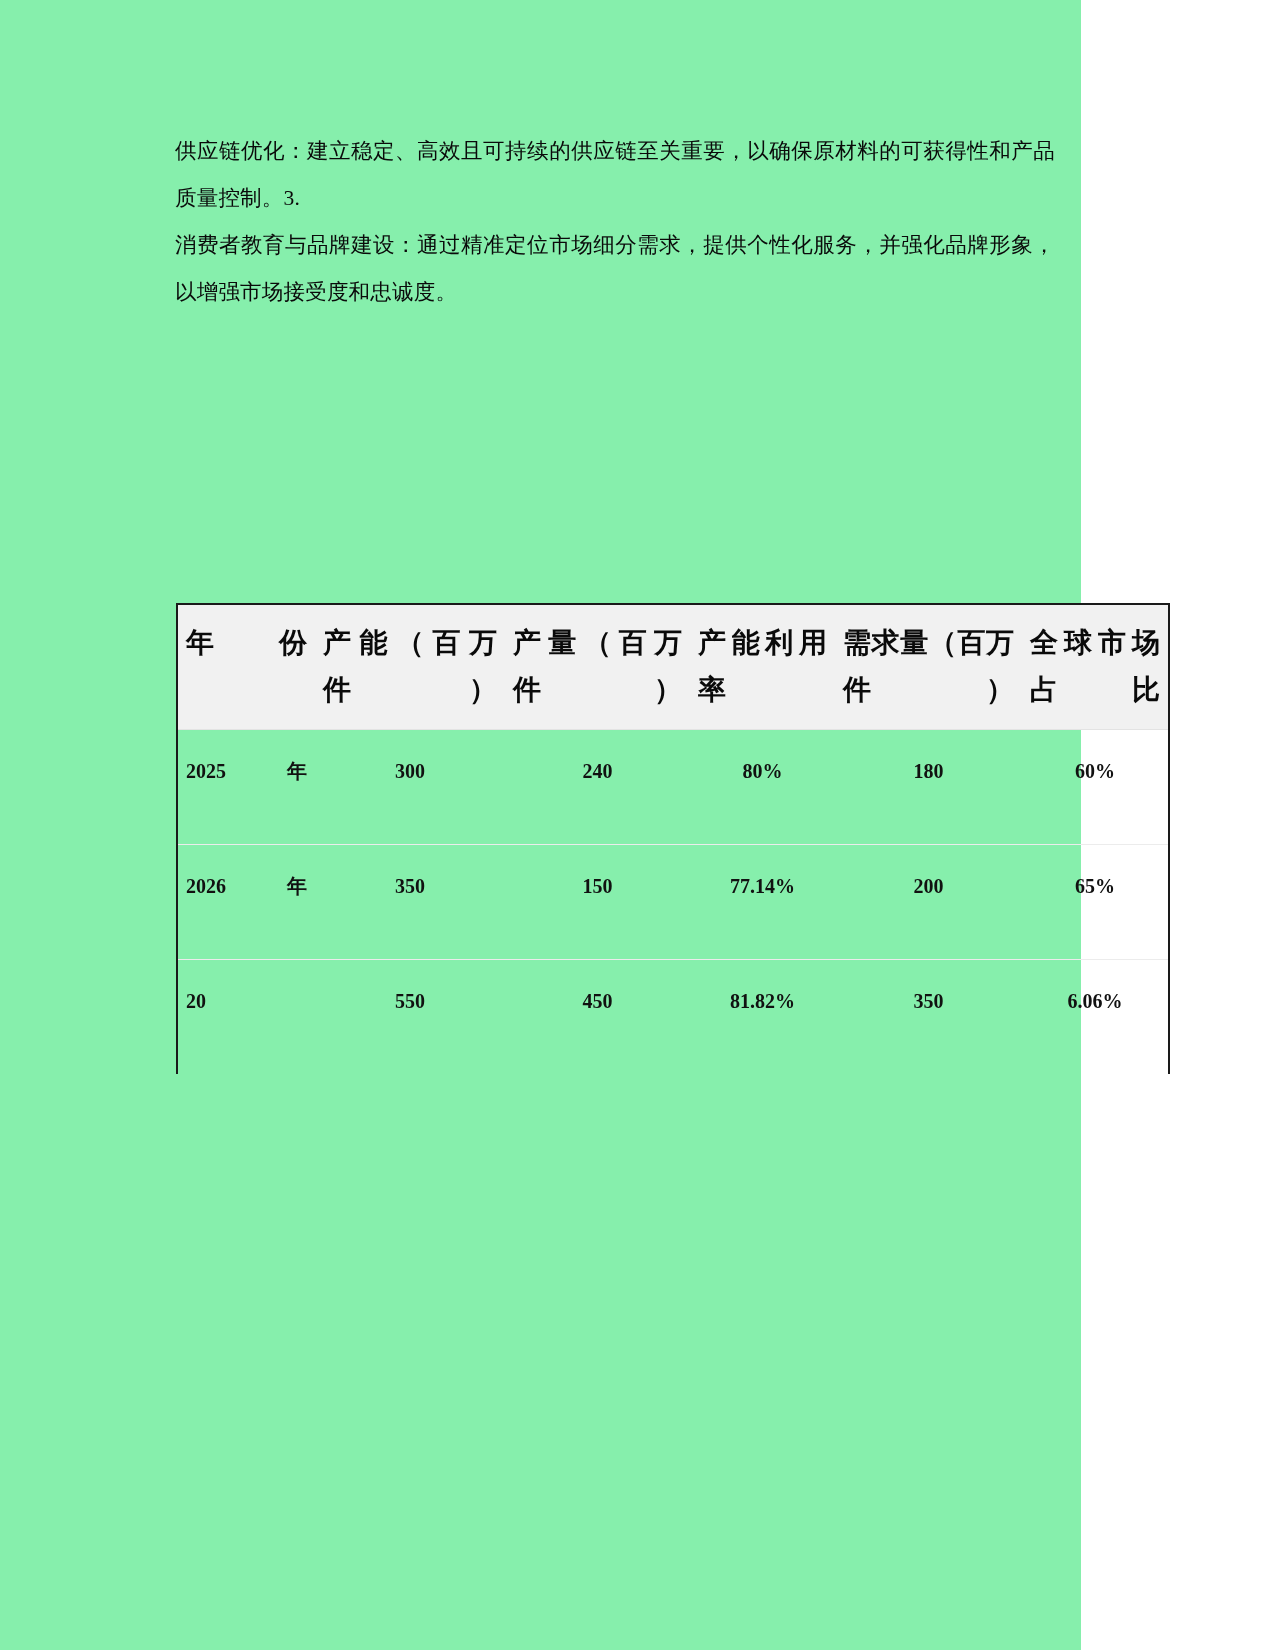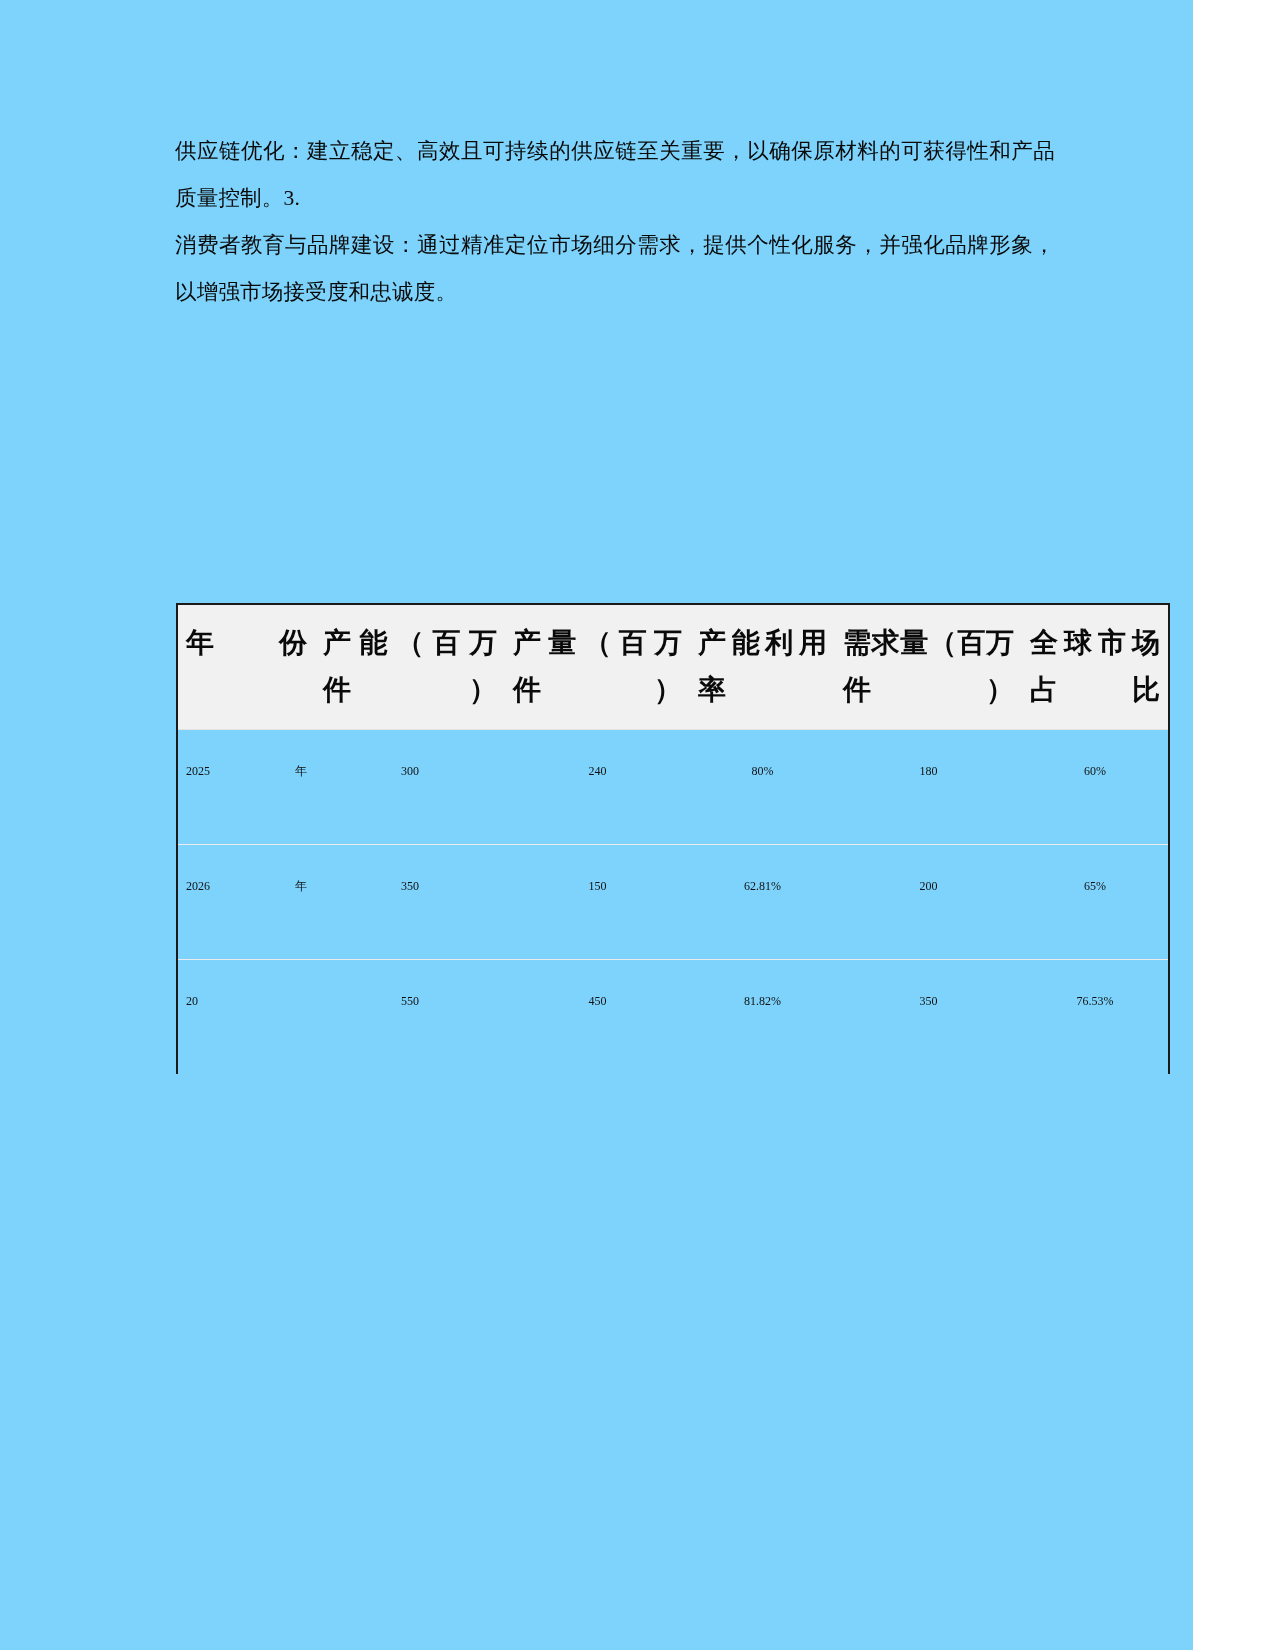--- a/index.html
+++ b/index.html
@@ -13,23 +13,23 @@
     position: relative;
     overflow: hidden;
     font-family: "Liberation Serif", "DejaVu Serif", serif;
     color: #000000;
   }
 
   .page {
     position: absolute;
     left: 0;
     top: 0;
-    width: 1193px;
+    width: 1081px;
     height: 1650px;
-    background: #7dd3fc;
+    background: #86efac;
   }
 
   
   .prose {
     position: absolute;
     left: 175px;
     top: 128px;
     width: 880px;
   }
   .para {
@@ -66,27 +66,28 @@
     line-height: 47px;
     padding: 14px 8px 16px 8px;
     vertical-align: top;
     text-align: justify;
     text-justify: inter-ideograph;
     text-align-last: justify;
     color: #0a0a0a;
   }
   table.data tbody td {
     border-bottom: 1px solid #ececec;
-    font-size: 12px;
+    font-size: 20px;
     line-height: 47px;
     padding: 18px 8px 28px 8px;
     vertical-align: top;
     height: 68px;
     color: #111111;
     text-align: center;
+    font-weight: bold;
   }
   table.data tbody tr:last-child td {
     border-bottom: none;
   }
   td.year-cell, th.year-head {
     text-align: justify;
     text-justify: inter-ideograph;
     text-align-last: justify;
     padding-left: 14px;
     padding-right: 14px;
@@ -141,29 +142,29 @@
           <td>300</td>
           <td>240</td>
           <td>80%</td>
           <td>180</td>
           <td>60%</td>
         </tr>
         <tr>
           <td class="year-cell">2026年</td>
           <td>350</td>
           <td>150</td>
-          <td>62.81%</td>
+          <td>77.14%</td>
           <td>200</td>
           <td>65%</td>
         </tr>
         <tr>
           <td class="year-cell">20</td>
           <td>550</td>
           <td>450</td>
           <td>81.82%</td>
           <td>350</td>
-          <td>76.53%</td>
+          <td>6.06%</td>
         </tr>
       </tbody>
     </table>
   </div>
 
 </div>
 
 </body></html>

